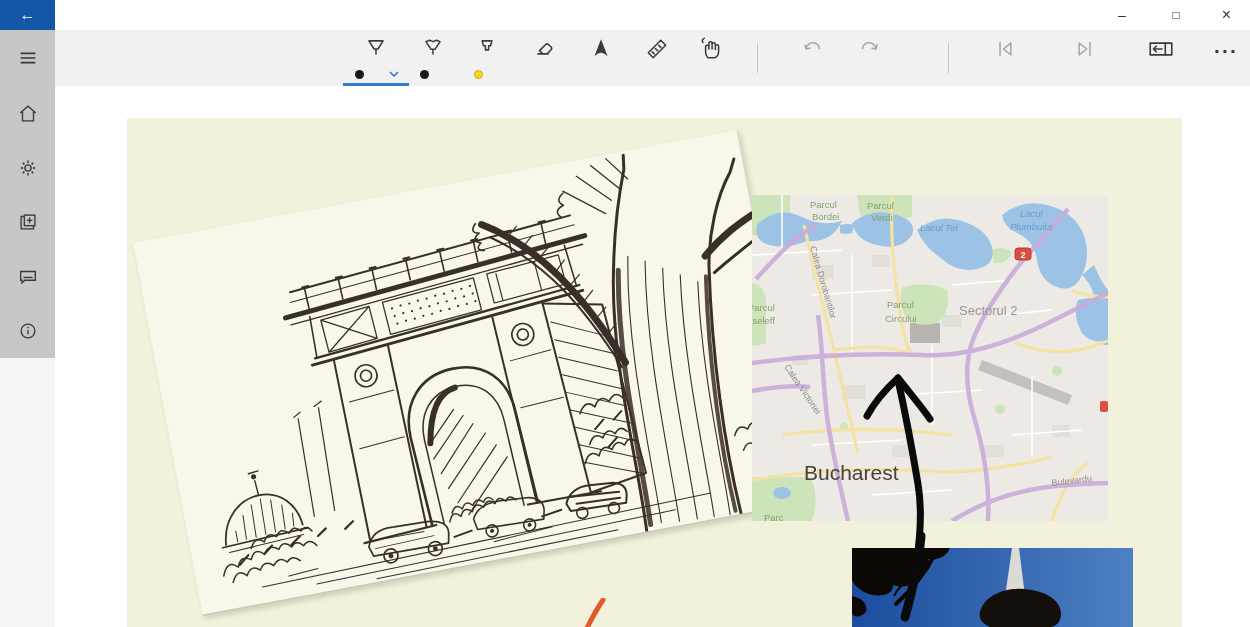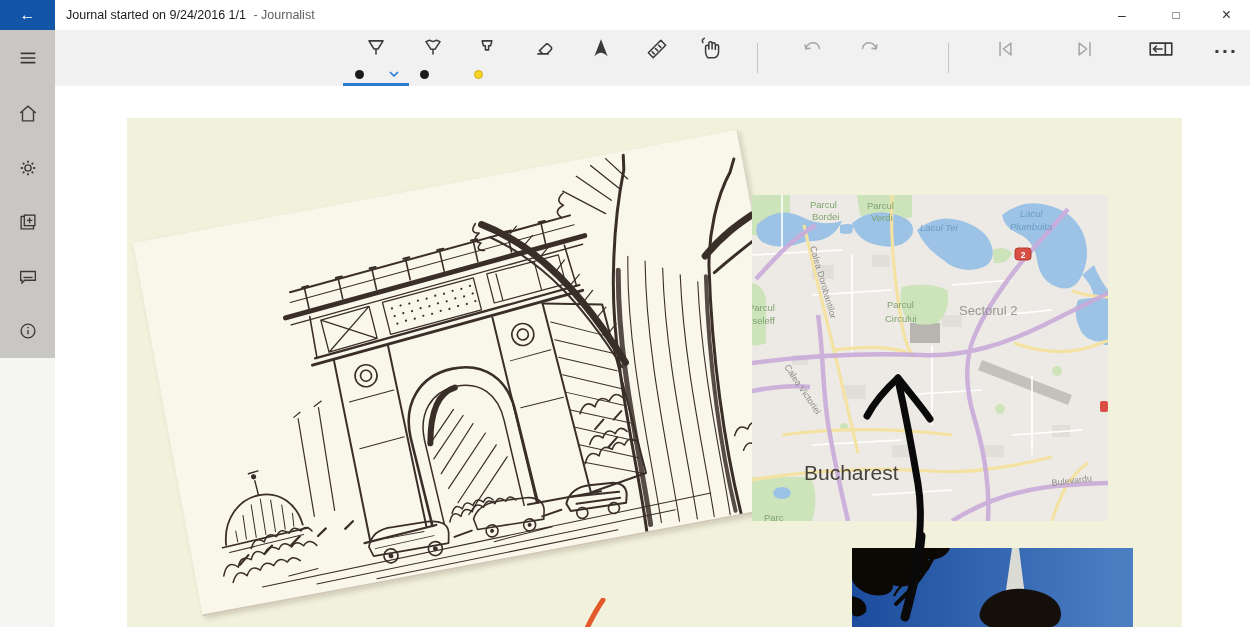--- a/index.html
+++ b/index.html
@@ -66,24 +66,20 @@
 </style>
 </head>
 <body>
 
 <div id="app">
 
   <div class="titlebar">
     <button class="back-btn">
       <span>←</span>
     </button>
-    <div class="doc-title">
-      <span>Journal started on 9/24/2016 1/1</span>
-      <span class="suffix">- Journalist</span>
-    </div>
     <button class="win-btn win-min">
       <span>–</span>
     </button>
     <button class="win-btn win-max">
       <span>□</span>
     </button>
     <button class="win-btn win-close">
       <span>×</span>
     </button>
   </div>

